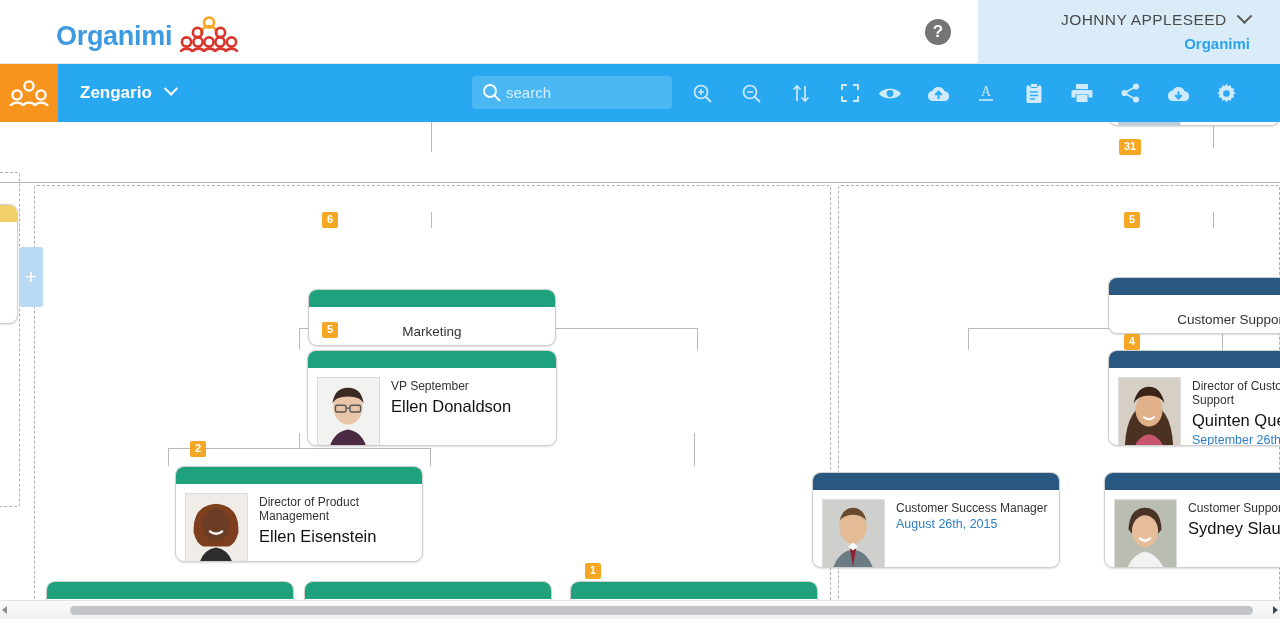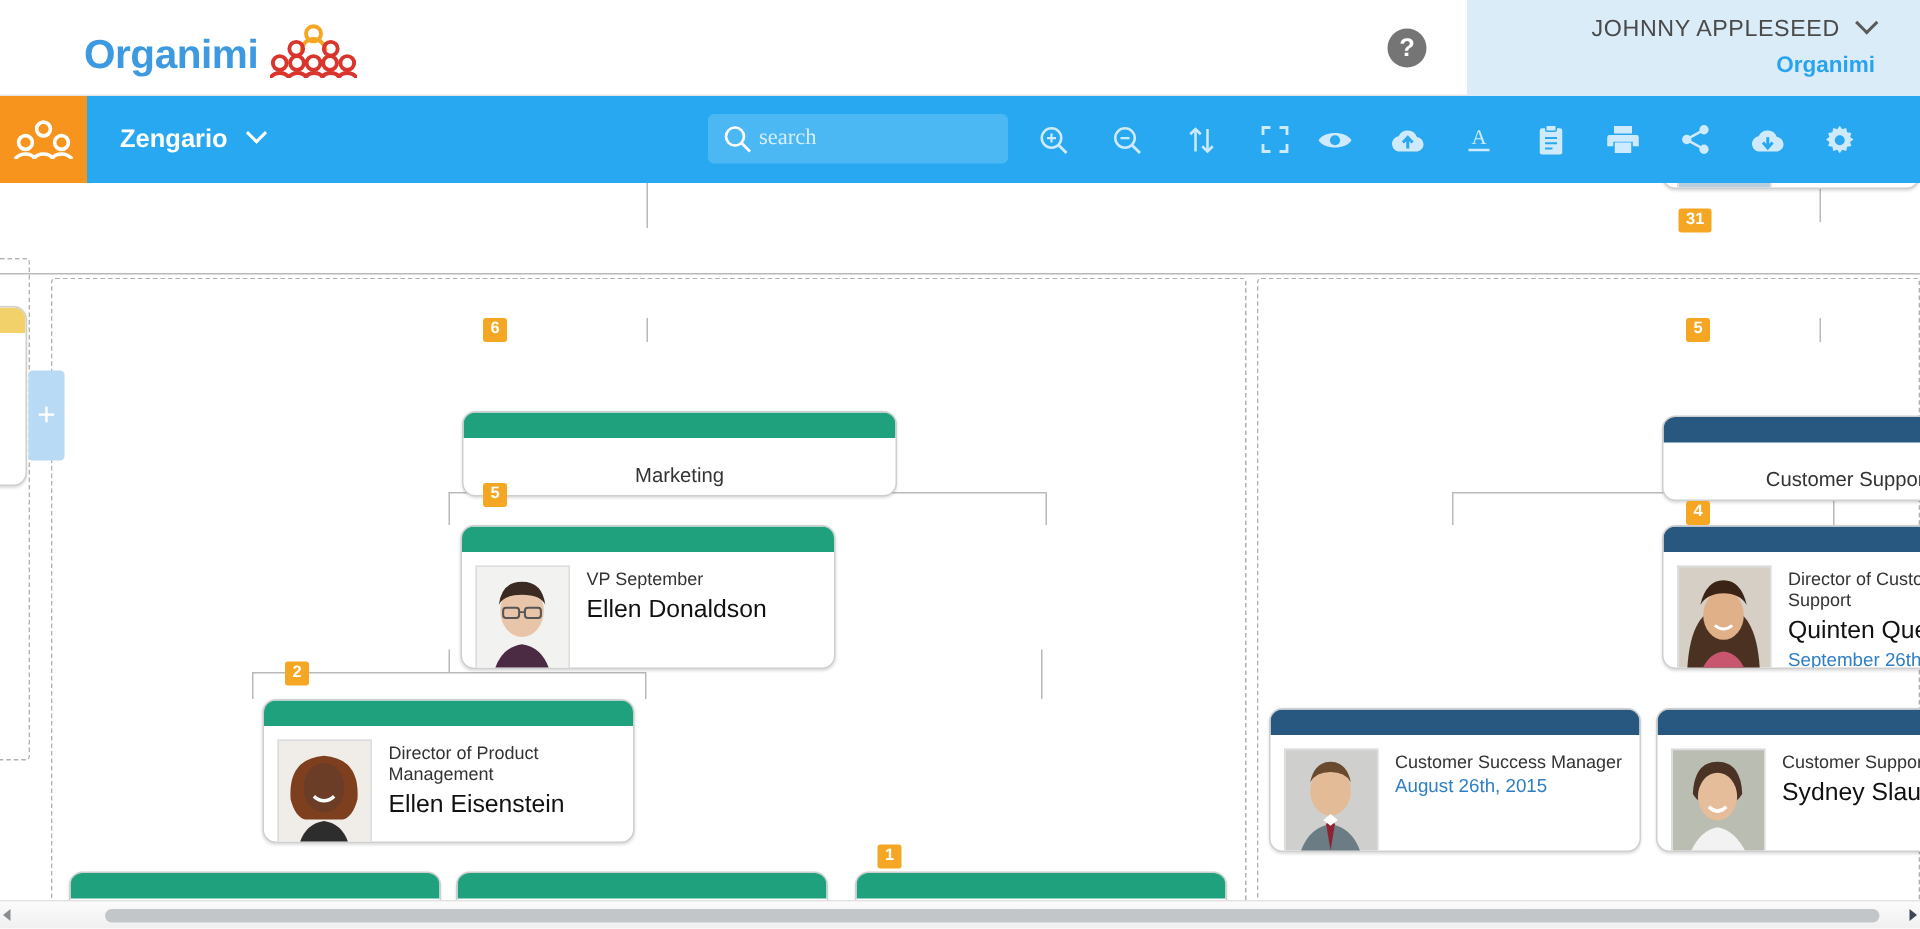--- a/index.html
+++ b/index.html
@@ -85,21 +85,21 @@
   .search-wrap {
     position: absolute; left: 472px; top: 76px;
     width: 200px; height: 33px;
     background: #4cb8f3; border-radius: 4px;
     display: flex; align-items: center; padding-left: 34px;
   }
   .search-ico { position: absolute; left: 10px; top: 7px; }
   .search-input {
     background: transparent; border: 0; outline: 0;
     color: #ffffff; font-size: 15px;
-    font-family: Liberation Serif, serif;
+    font-family: Liberation Sans, sans-serif;
     width: 150px;
   }
   .search-input::placeholder { color: #d6eefc; }
   .tool-icons {
     position: absolute; left: 678px; top: 64px;
     height: 58px; display: flex; align-items: center;
   }
   .tool-icons .ti {
     width: 49px; height: 58px;
     display: flex; align-items: center; justify-content: center;
@@ -408,21 +408,21 @@
       <div class="avatar">
         <svg viewBox="0 0 63 71">
             <rect width="63" height="71" fill="#b9cddd"></rect>
           <circle cx="31" cy="58" r="16" fill="#1d2a36"></circle>
             <rect y="54" width="63" height="17" fill="#7e9bb4"></rect>
           </svg>
       </div>
     </div>
   </div>
 
-  <div class="node" style="left:308px; top:152px; width:290px; height:57px;">
+  <div class="node" style="left:308px; top:167px; width:248px; height:57px;">
     <div class="hdr hdr-green"></div>
     <div class="dept-title">Marketing</div>
   </div>
   <div class="badge" style="left:322px; top:90px;">6</div>
 
   <div class="node" style="left:307px; top:228px; width:250px; height:96px;">
     <div class="hdr hdr-green"></div>
     <div class="person-body">
       <div class="avatar">
         <svg viewBox="0 0 63 71">
@@ -513,21 +513,21 @@
       <div class="person-text">
         <div class="role">Director of Customer
 Support</div>
         <div class="pname">Quinten Queen</div>
         <div class="pdate">September 26th, 20</div>
       </div>
     </div>
   </div>
   <div class="badge" style="left:1124px; top:212px;">4</div>
 
-  <div class="node" style="left:846px; top:350px; width:248px; height:96px;">
+  <div class="node" style="left:812px; top:350px; width:248px; height:96px;">
     <div class="hdr hdr-blue"></div>
     <div class="person-body">
       <div class="avatar">
         <svg viewBox="0 0 63 71">
           <rect width="63" height="71" fill="#cfcfcd"></rect>
           <ellipse cx="31" cy="28" rx="14" ry="17" fill="#e3bb97"></ellipse>
           <path d="M17 22 q3-14 14-14 q11 0 14 14 q-4-7-14-7 q-10 0-14 7Z" fill="#6a4a2e"></path>
           <path d="M10 71 q6-18 21-20 q15 2 21 20 Z" fill="#6b7c84"></path>
           <path d="M28 51 l3 -6 l3 6 l-3 18 Z" fill="#8f2230"></path>
           <path d="M26 48 l5 4 l5 -4 l-5 -4Z" fill="#fff"></path>

